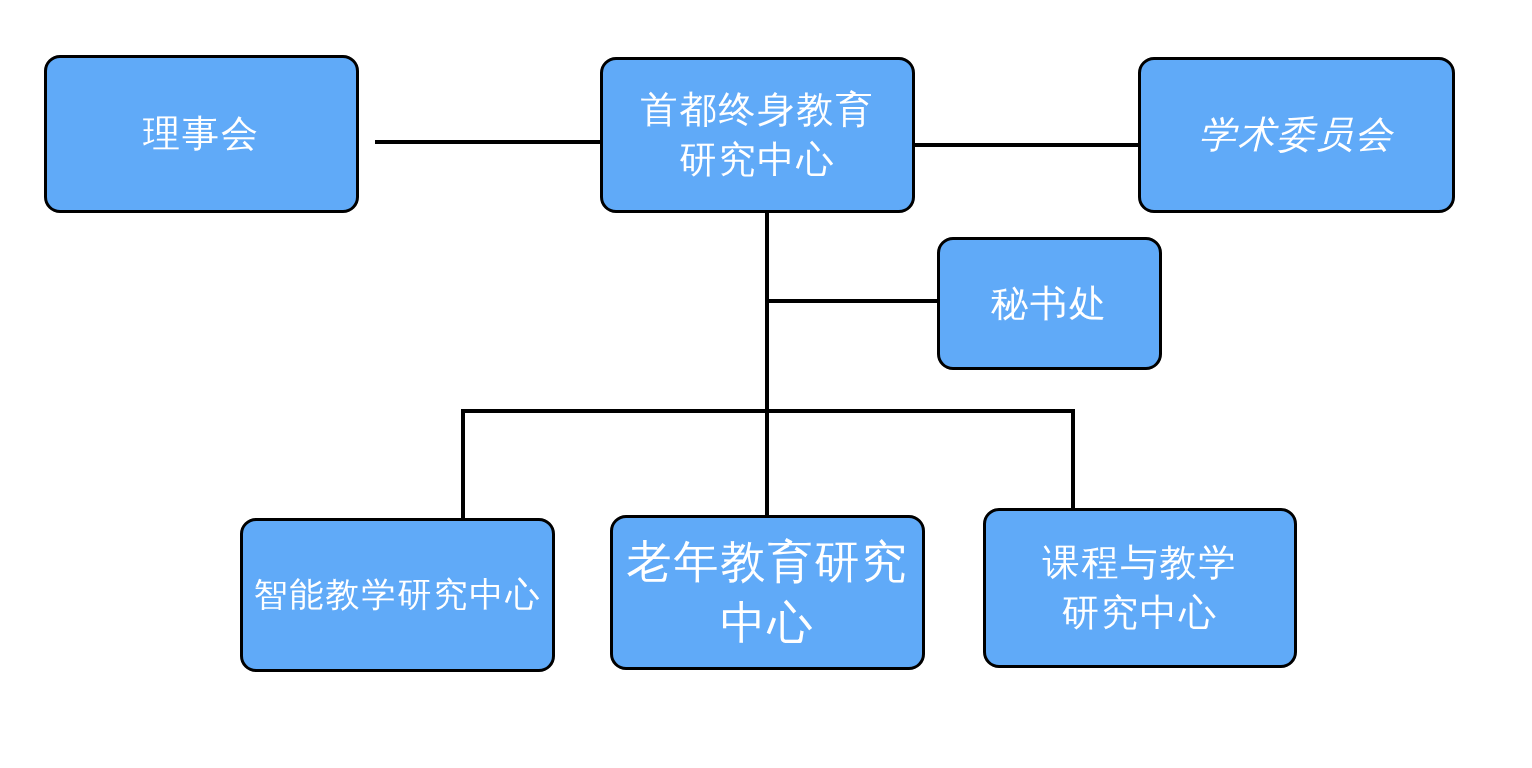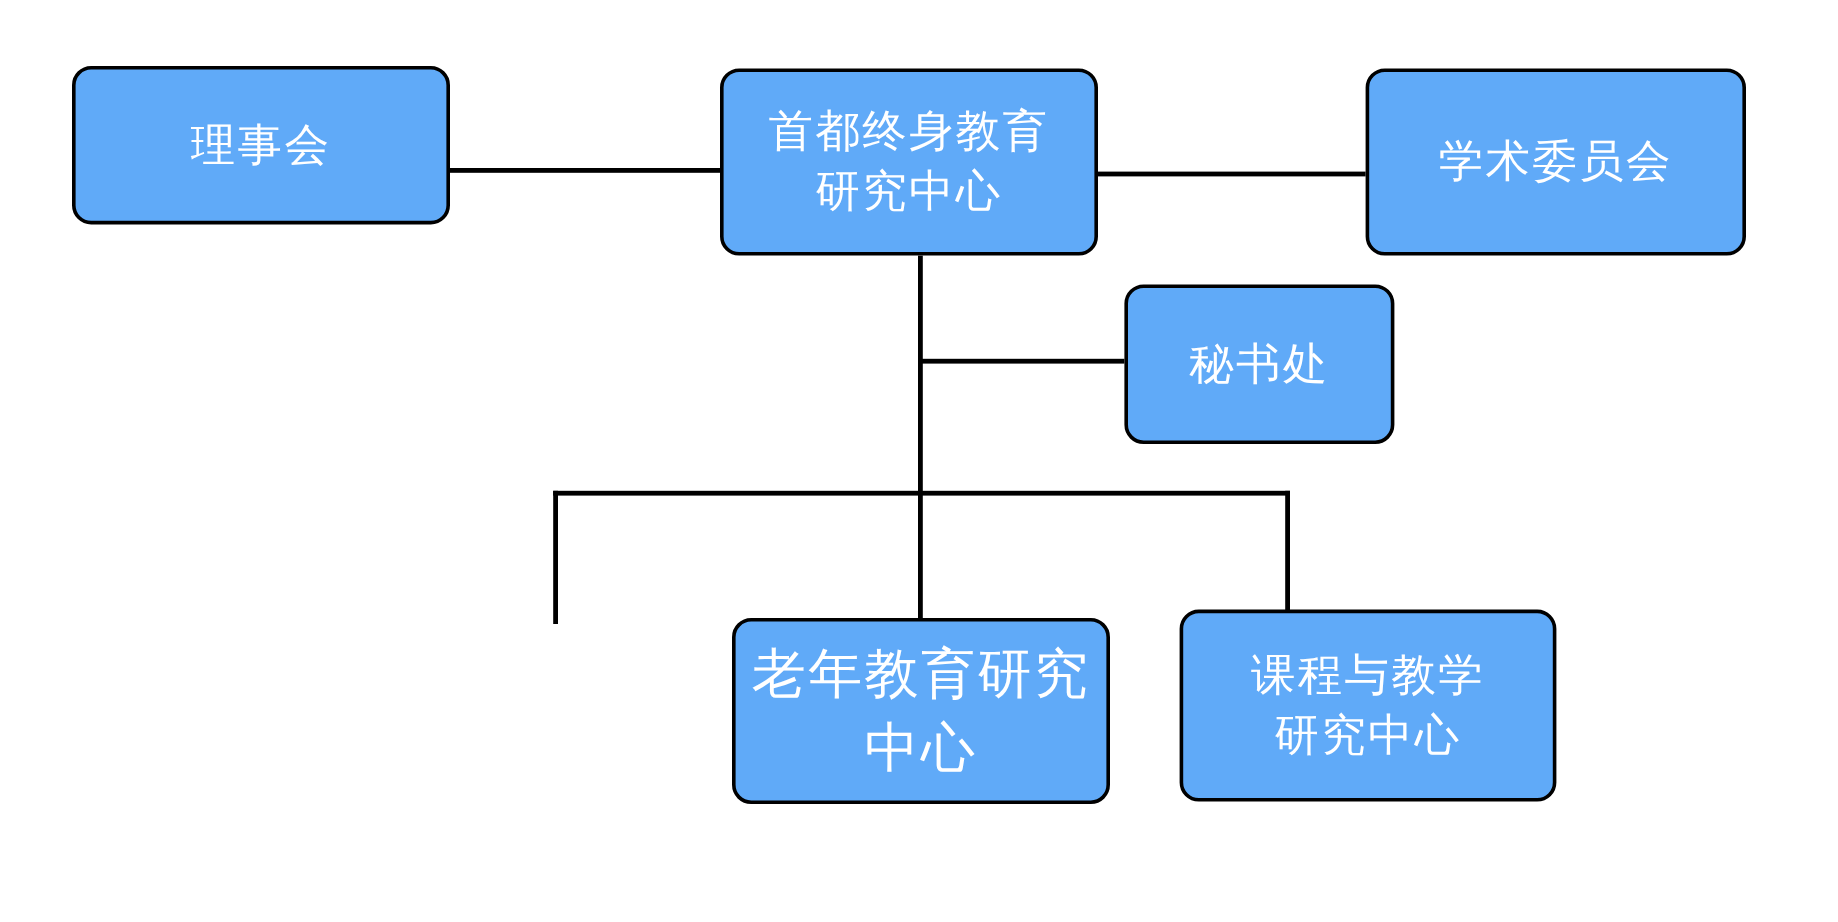--- a/index.html
+++ b/index.html
@@ -34,24 +34,24 @@
     font-size: 37px;
     line-height: 1.35;
     white-space: pre-line;
     letter-spacing: 2px;
   }
   .connector {
     position: absolute;
     background: var(--connector);
   }
   
-  .n-board        { left: 60px;   top: 55px;  width: 315px; height: 132px; text-align: right; }
+  .n-board        { left: 44px;   top: 55px;  width: 315px; height: 158px; text-align: right; }
   .n-base         { left: 600px;  top: 57px;  width: 315px; height: 156px; }
-  .n-academic     { left: 1138px; top: 57px;  width: 317px; height: 156px; }
-  .n-secretariat  { left: 937px;  top: 237px; width: 225px; height: 133px; }
+  .n-academic     { left: 1138px; top: 57px;  width: 317px; height: 156px; font-style: italic; }
+  .n-secretariat  { left: 937px;  top: 237px; width: 225px; height: 133px; font-family: Liberation Serif, serif; }
   .n-smart        { left: 240px;  top: 518px; width: 315px; height: 154px; font-size: 34px; }
   .n-elderly      { left: 610px;  top: 515px; width: 315px; height: 155px; font-size: 45px; }
   .n-curriculum   { left: 983px;  top: 508px; width: 314px; height: 160px; text-align: center; }
   
   .c-board-base       { left: 375px;  top: 140px; width: 225px; height: 4px; }
   .c-base-academic    { left: 915px;  top: 143px; width: 223px; height: 4px; }
   .c-base-down        { left: 765px;  top: 213px; width: 4px;   height: 304px; }
   .c-base-secretariat { left: 767px;  top: 299px; width: 170px; height: 4px; }
   .c-branch-bar       { left: 461px;  top: 409px; width: 614px; height: 4px; }
   .c-drop-left        { left: 461px;  top: 409px; width: 4px;   height: 111px; }
@@ -72,19 +72,20 @@
 
   <div class="node n-board">理事会</div>
 
   <div class="node n-base">首都终身教育
 研究中心</div>
 
   <div class="node n-academic">学术委员会</div>
 
   <div class="node n-secretariat">秘书处</div>
 
+  <div class="node n-smart">智能教学研究中心</div>
 
   <div class="node n-elderly">老年教育研究中心</div>
 
   <div class="node n-curriculum">课程与教学
 研究中心</div>
 
 </div>
 
 </body></html>

